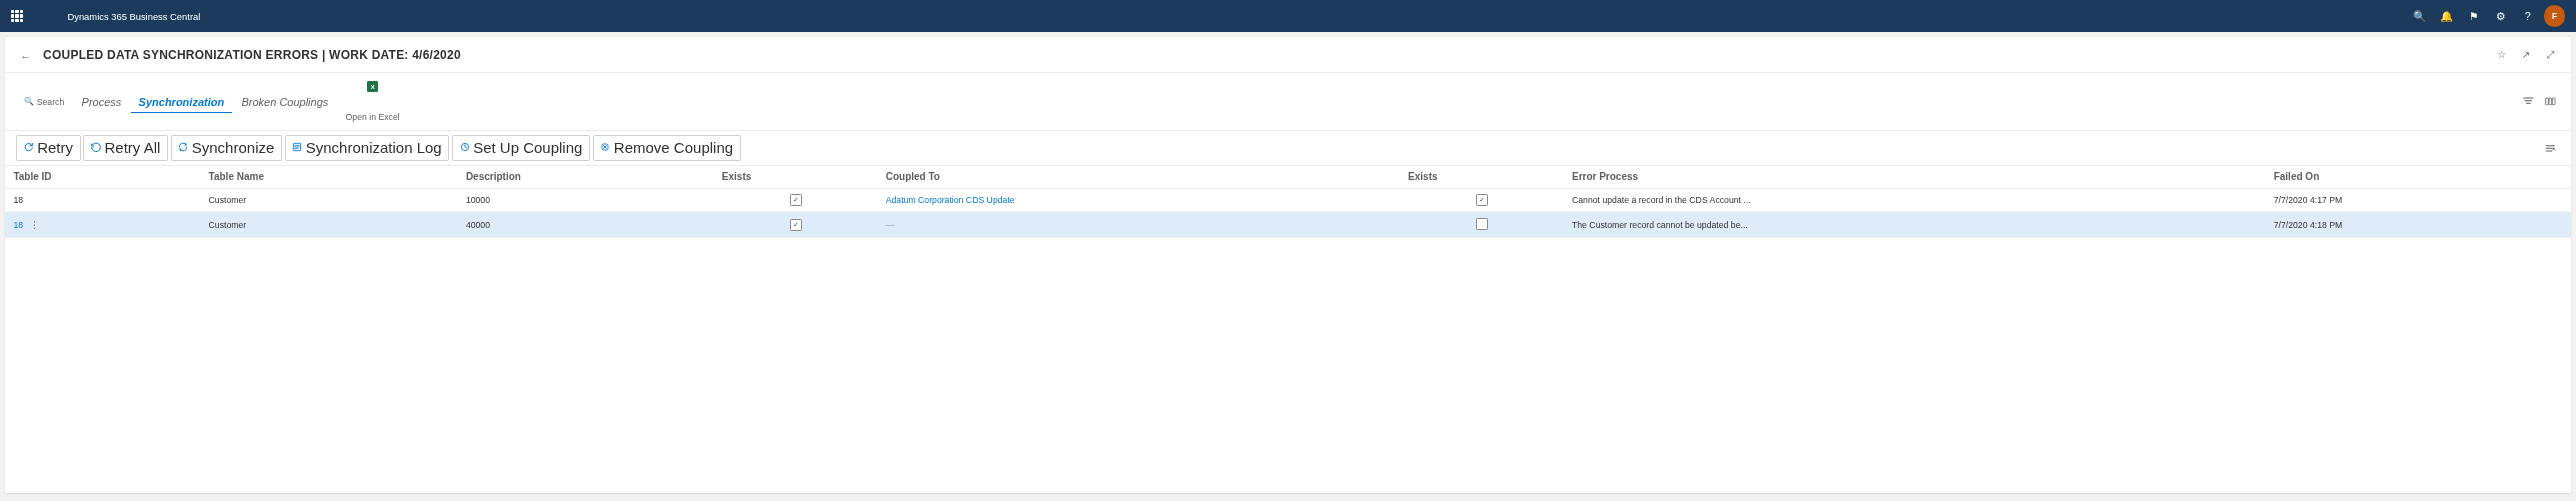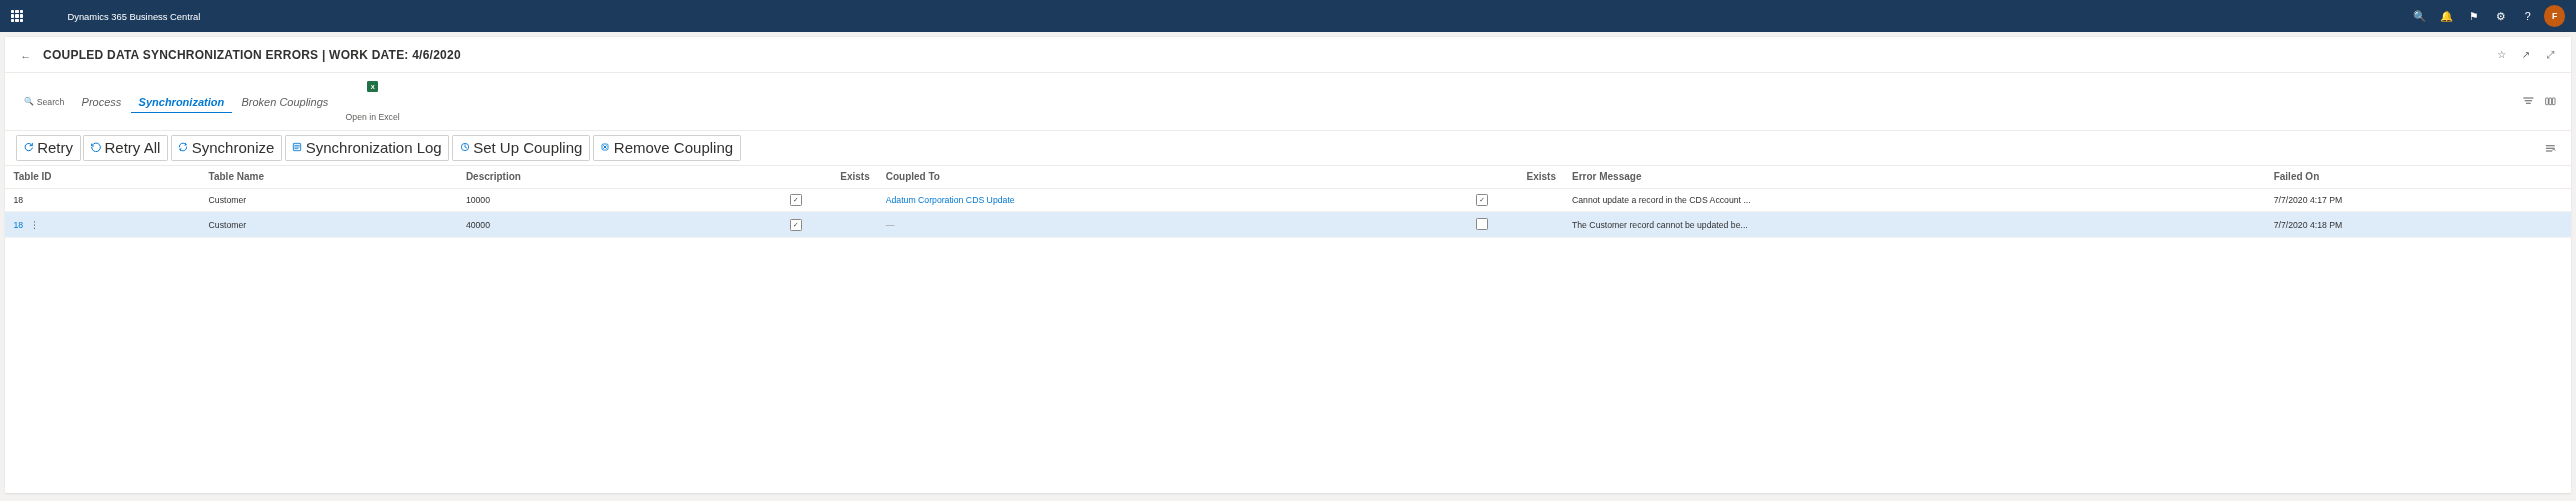--- a/index.html
+++ b/index.html
@@ -254,21 +254,21 @@
     }
     thead th {
       padding: 5.4px 8px;
       text-align: left;
       font-size: 10px;
       font-weight: 600;
       color: #605e5c;
       white-space: nowrap;
       background: white;
     }
-    thead th.center { text-align: right; }
+    thead th.center { text-align: left; }
     tbody tr {
       border-bottom: 0.7px solid #f3f2f1;
     }
     tbody tr.selected {
       background: #deecf9;
     }
     tbody td {
       padding: 5.4px 8px;
       font-size: 8.7px;
       color: #323130;
@@ -491,21 +491,21 @@
           <th class="center">
             <span>Exists</span>
           </th>
           <th>
             <span>Coupled To</span>
           </th>
           <th class="center">
             <span>Exists</span>
           </th>
           <th>
-            <span>Error Message</span>
+            <span>Error Process</span>
           </th>
           <th>
             <span>Failed On</span>
           </th>
         </tr>
       </thead>
       <tbody>
 
         <tr>
           <td>

